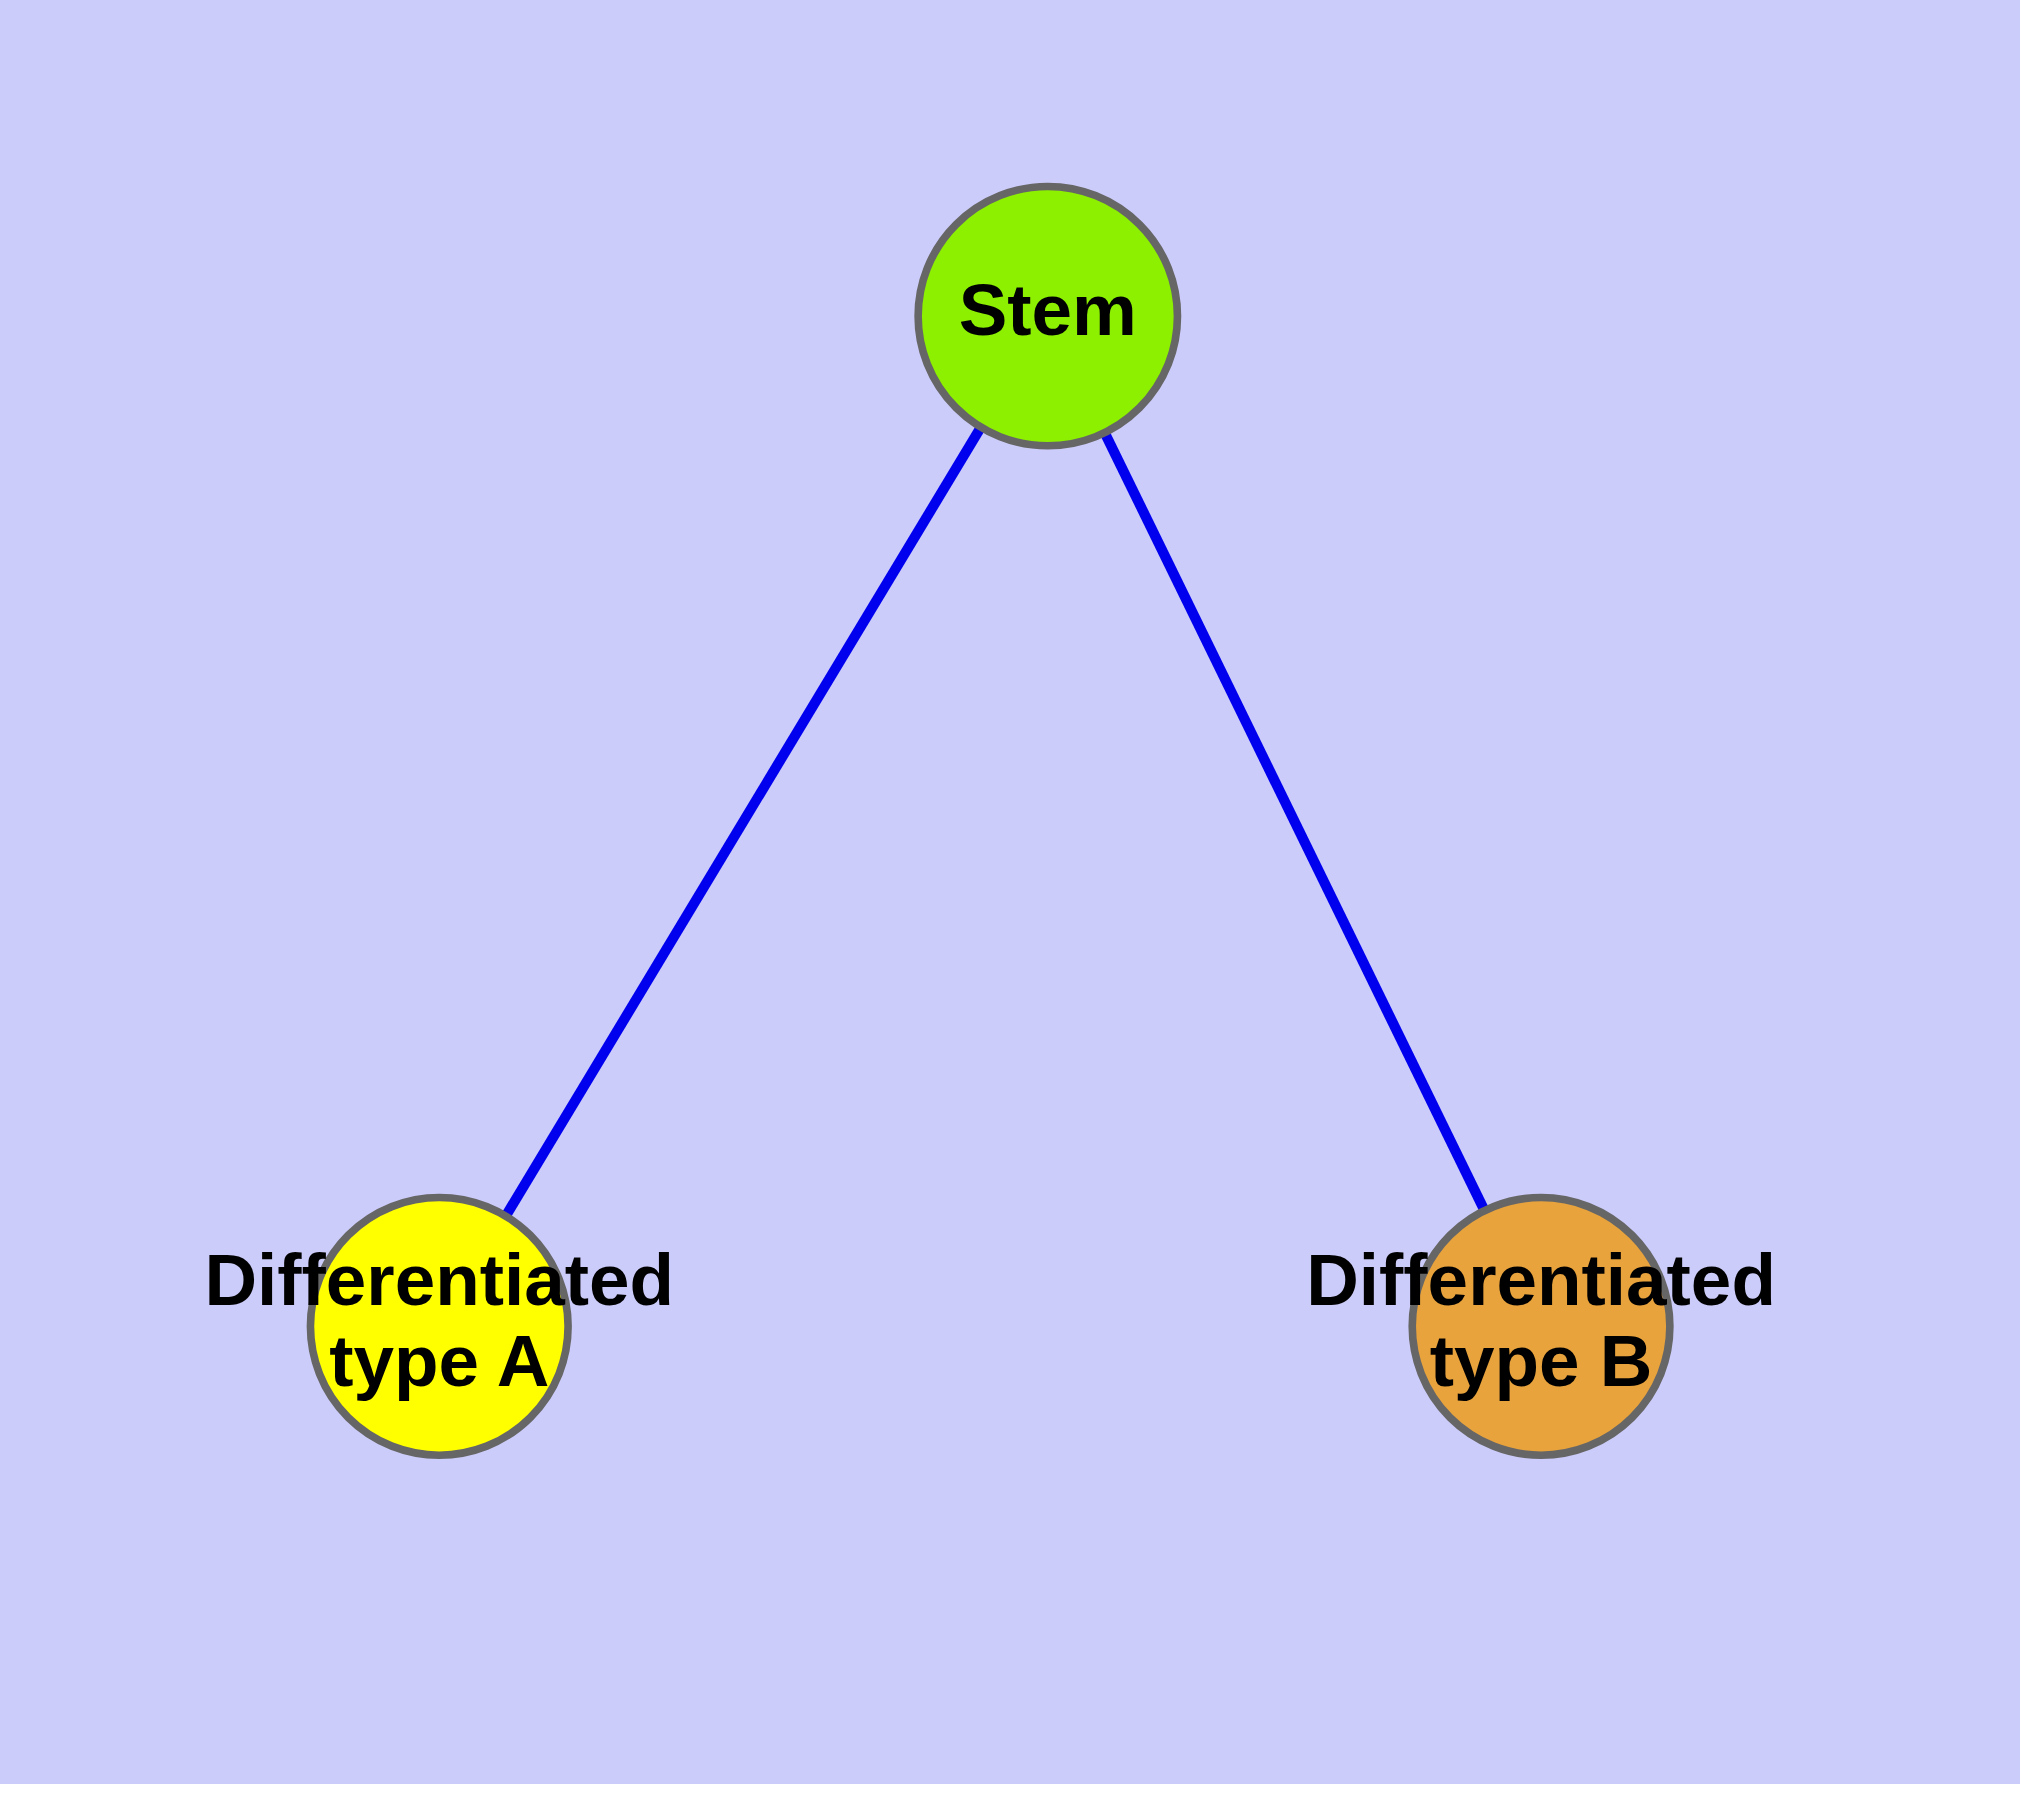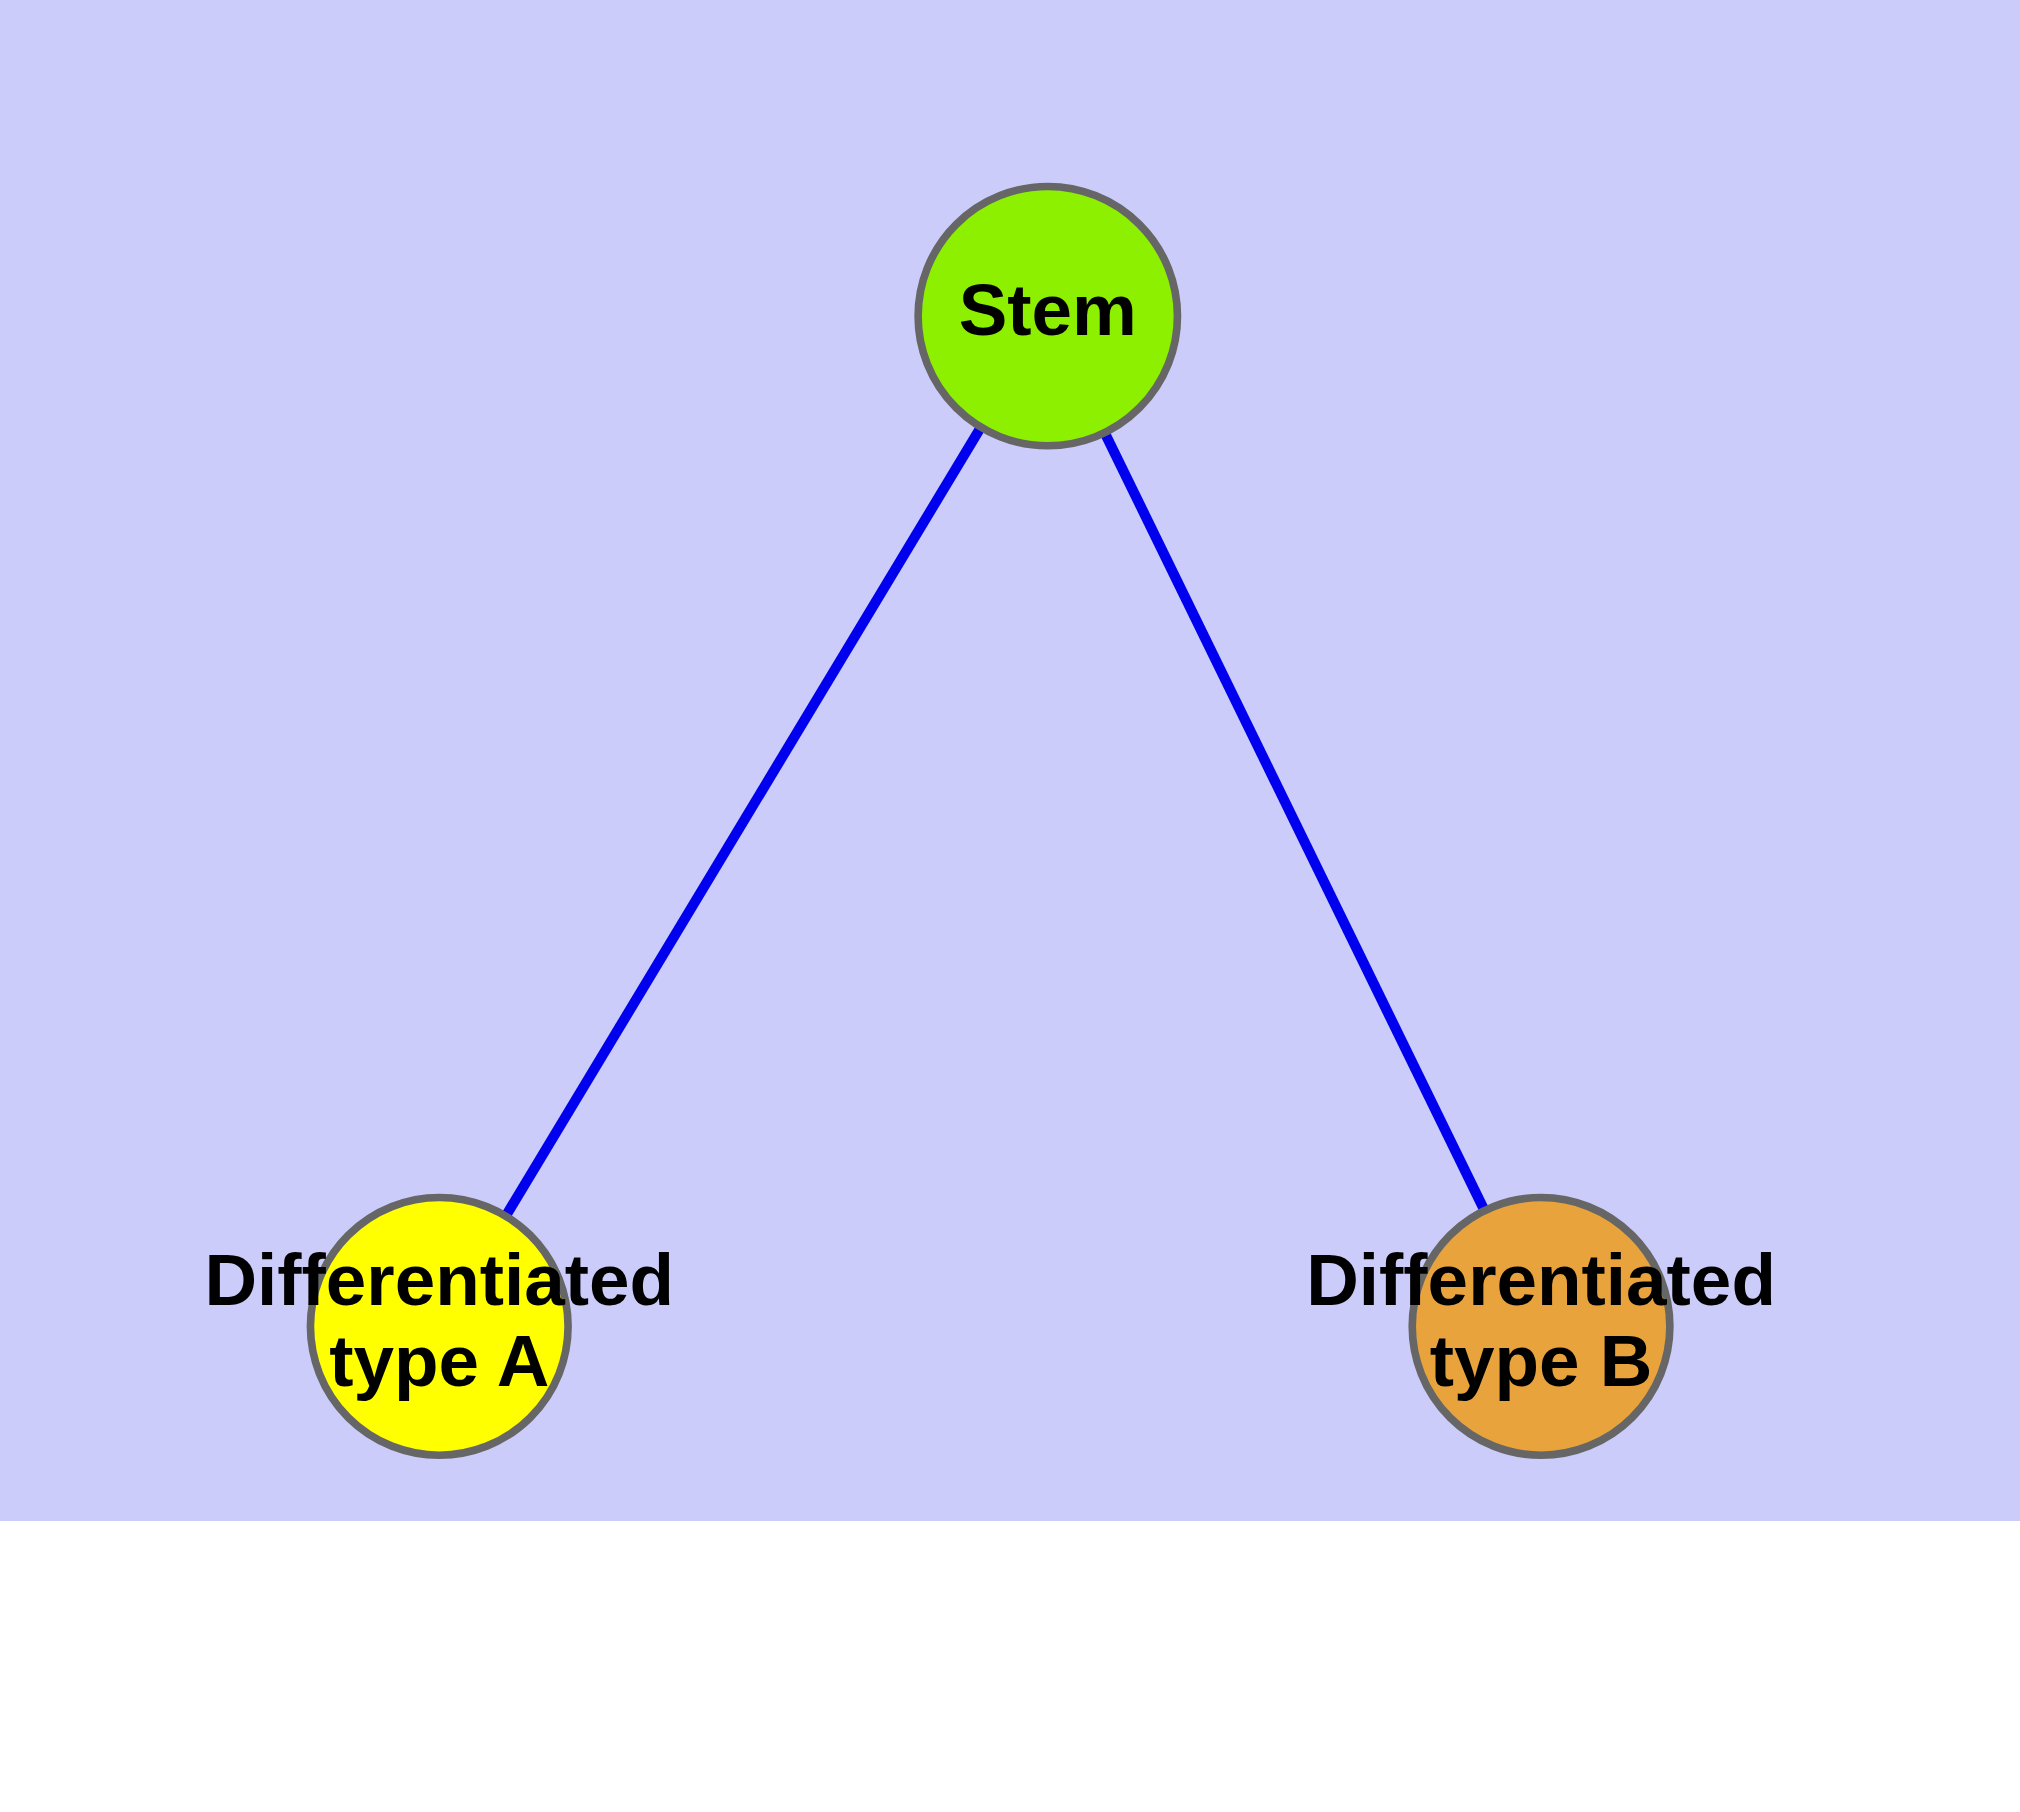--- a/index.html
+++ b/index.html
@@ -34,21 +34,21 @@
     font-family: "Liberation Sans", sans-serif;
     font-weight: bold;
     fill: #000000;
     text-anchor: middle;
     dominant-baseline: middle;
   }
 </style>
 </head>
 <body>
 
-<div id="canvas" style="background: rgb(204, 204, 250); width: 2021px; height: 1521px;">
+<div id="canvas" style="background: rgb(204, 204, 250); width: 2021px; height: 1784px;">
   <svg id="graph-svg" viewBox="0 0 2384 2138" xmlns="http://www.w3.org/2000/svg">
 
     <rect id="bg-rect" x="0" y="0" width="2384" height="2138" fill="#ccccfa"></rect>
 
     <g id="edges-layer">
         <line class="edge-line" x1="1155.5079753925645" y1="506.63021355440543" x2="597.9760500907212" y2="1432.2263903786356" stroke="#0000ee" stroke-width="12"></line>
         <line class="edge-line" x1="1304.4450566439182" y1="513.1830026109116" x2="1749.9936937191837" y2="1425.715606380184" stroke="#0000ee" stroke-width="12"></line>
       </g>
     <g id="nodes-layer">
         <circle class="node-circle" cx="1236" cy="373" r="153" fill="#8cf000" stroke="#666666" stroke-width="9"></circle>

